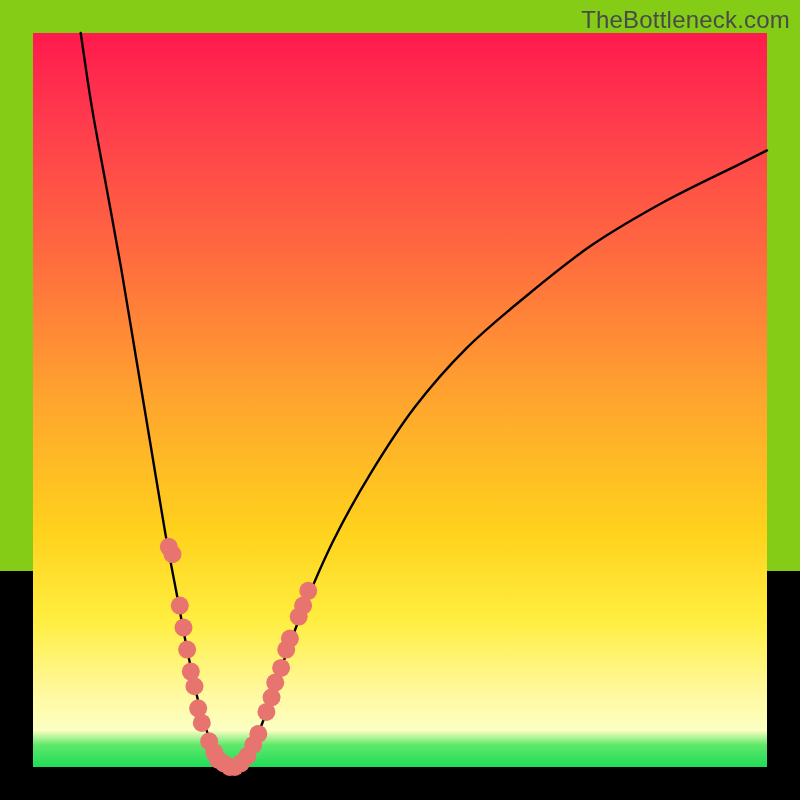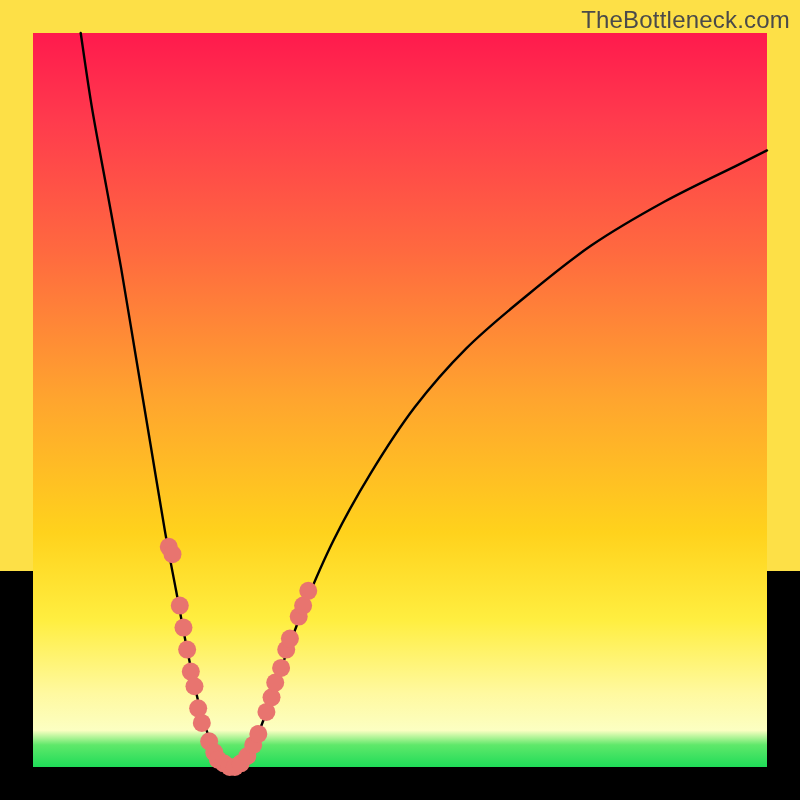--- a/index.html
+++ b/index.html
@@ -10,21 +10,21 @@
     overflow: hidden;
     background: #000;
     font-family: Arial, Helvetica, sans-serif;
   }
   .frame {
     position: absolute;
     left: 0;
     top: 0;
     width: 800px;
     height: 571px;
-    background: #fde047;
+    background: #84cc16;
   }
   .plot {
     position: absolute;
     left: 33px;
     top: 33px;
     width: 734px;
     height: 734px;
     
     background: linear-gradient(
       to bottom,

